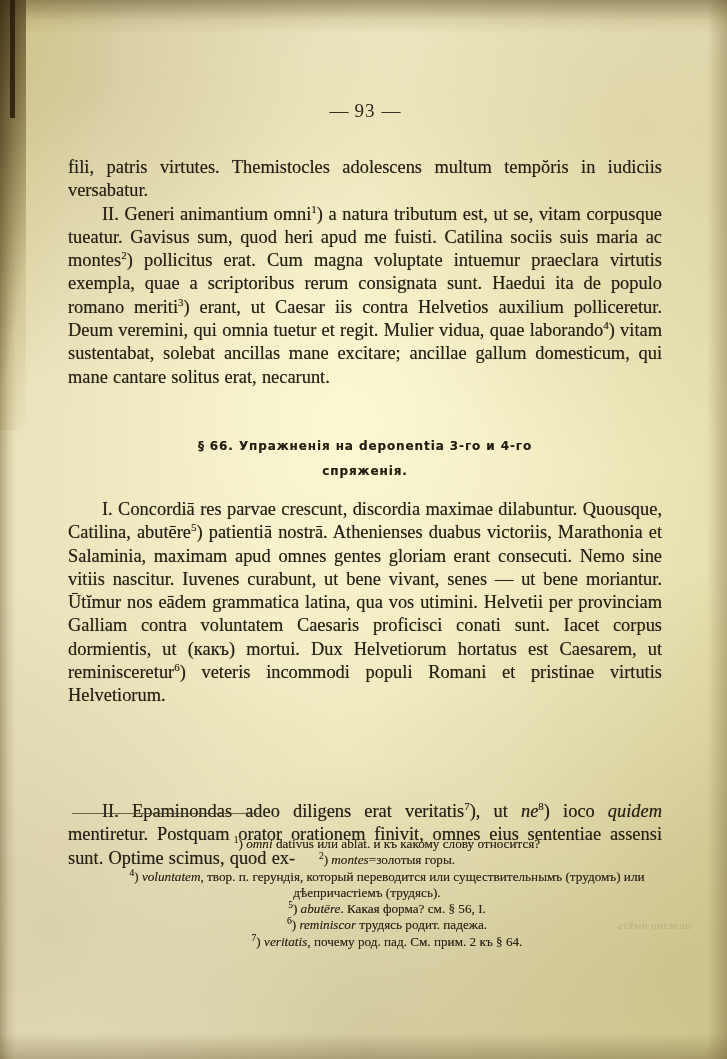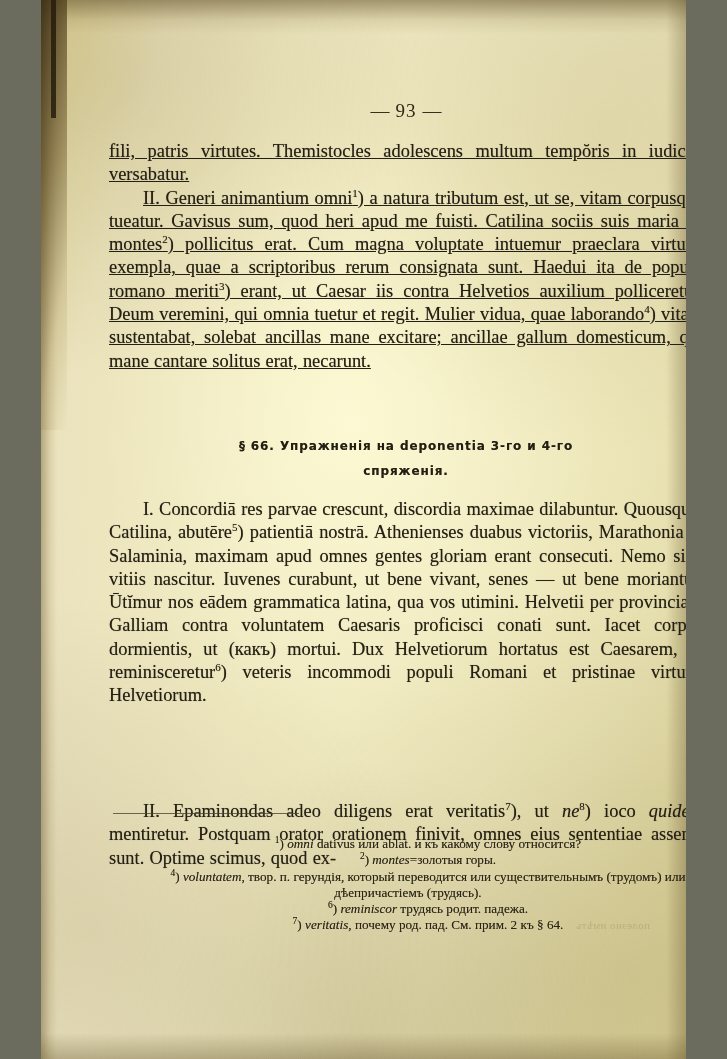--- a/index.html
+++ b/index.html
@@ -4,21 +4,21 @@
 <title>Scanned page 93</title>
 <style>
   html, body {
     margin: 0;
     padding: 0;
     background: #6b6b5e;
   }
 
   .page {
     position: relative;
-    width: 645px;
+    width: 727px;
     height: 1059px;
     margin: 0 auto;
     overflow: hidden;
     background: #ddd9a8;
     background-image:
       radial-gradient(ellipse 70% 55% at 48% 40%, rgba(255,252,214,0.85) 0%, rgba(246,240,189,0.35) 55%, rgba(221,214,152,0) 100%),
       linear-gradient(105deg, #d9cf92 0%, #e6debd 14%, #ece6c4 42%, #e9e3bb 70%, #dcd49c 100%);
     font-family: "Liberation Serif", "DejaVu Serif", serif;
     color: #2a2519;
   }
@@ -142,21 +142,21 @@
     width: 594px;
     text-align: justify;
     text-align-last: left;
     font-size: 18.4px;
     line-height: 23.3px;
     color: #241f14;
     text-shadow: 0 0 0.7px rgba(40,34,18,0.55);
     word-spacing: 0.6px;
   }
 
-  #block-one  { top: 140px; text-decoration: underline; }
+  #block-one  { top: 156px; }
   #block-two  { top: 498px; }
   #block-three{ top: 800px; }
 
   .body-block p { margin: 0; }
   .body-block p.indent { text-indent: 34px; }
 
   .it { font-style: italic; }
 
   sup.fn {
     font-size: 11px;
@@ -251,20 +251,21 @@
     <div class="body-block" id="block-three">
         <p class="indent"><span>II. Epaminondas adeo diligens erat veritatis</span><sup class="fn">7</sup><span>), ut </span><span class="it">ne</span><sup class="fn">8</sup><span>) ioco </span><span class="it">quidem</span><span> mentiretur. Postquam orator orationem finivit, omnes eius sententiae assensi sunt. Optime scimus, quod ex-</span></p>
       </div>
 
     <div class="footnote-rule"></div>
 
     <div class="footnotes">
         <p class="fn-item"><sup class="fnm">1</sup><span>) </span><span class="it">omni</span><span> dativus или ablat. и къ какому слову относится?</span></p>
         <p class="fn-item"><sup class="fnm">2</sup><span>) </span><span class="it">montes</span><span>=золотыя горы.</span></p>
         <p class="fn-item"><sup class="fnm">4</sup><span>) </span><span class="it">voluntatem</span><span>, твор. п. герундія, который переводится или существительнымъ (трудомъ) или дѣепричастіемъ (трудясь).</span></p>
+        <p class="fn-item"><sup class="fnm">5</sup><span>) </span><span class="it">abutēre</span><span>. Какая форма? см. § 56, I.</span></p>
         <p class="fn-item"><sup class="fnm">6</sup><span>) </span><span class="it">reminiscor</span><span> трудясь родит. падежа.</span></p>
         <p class="fn-item"><sup class="fnm">7</sup><span>) </span><span class="it">veritatis</span><span>, почему род. пад. См. прим. 2 къ § 64.</span></p>
       </div>
 
   </div>
 
   <div class="paper-grain"></div>
 
 </div>
 

